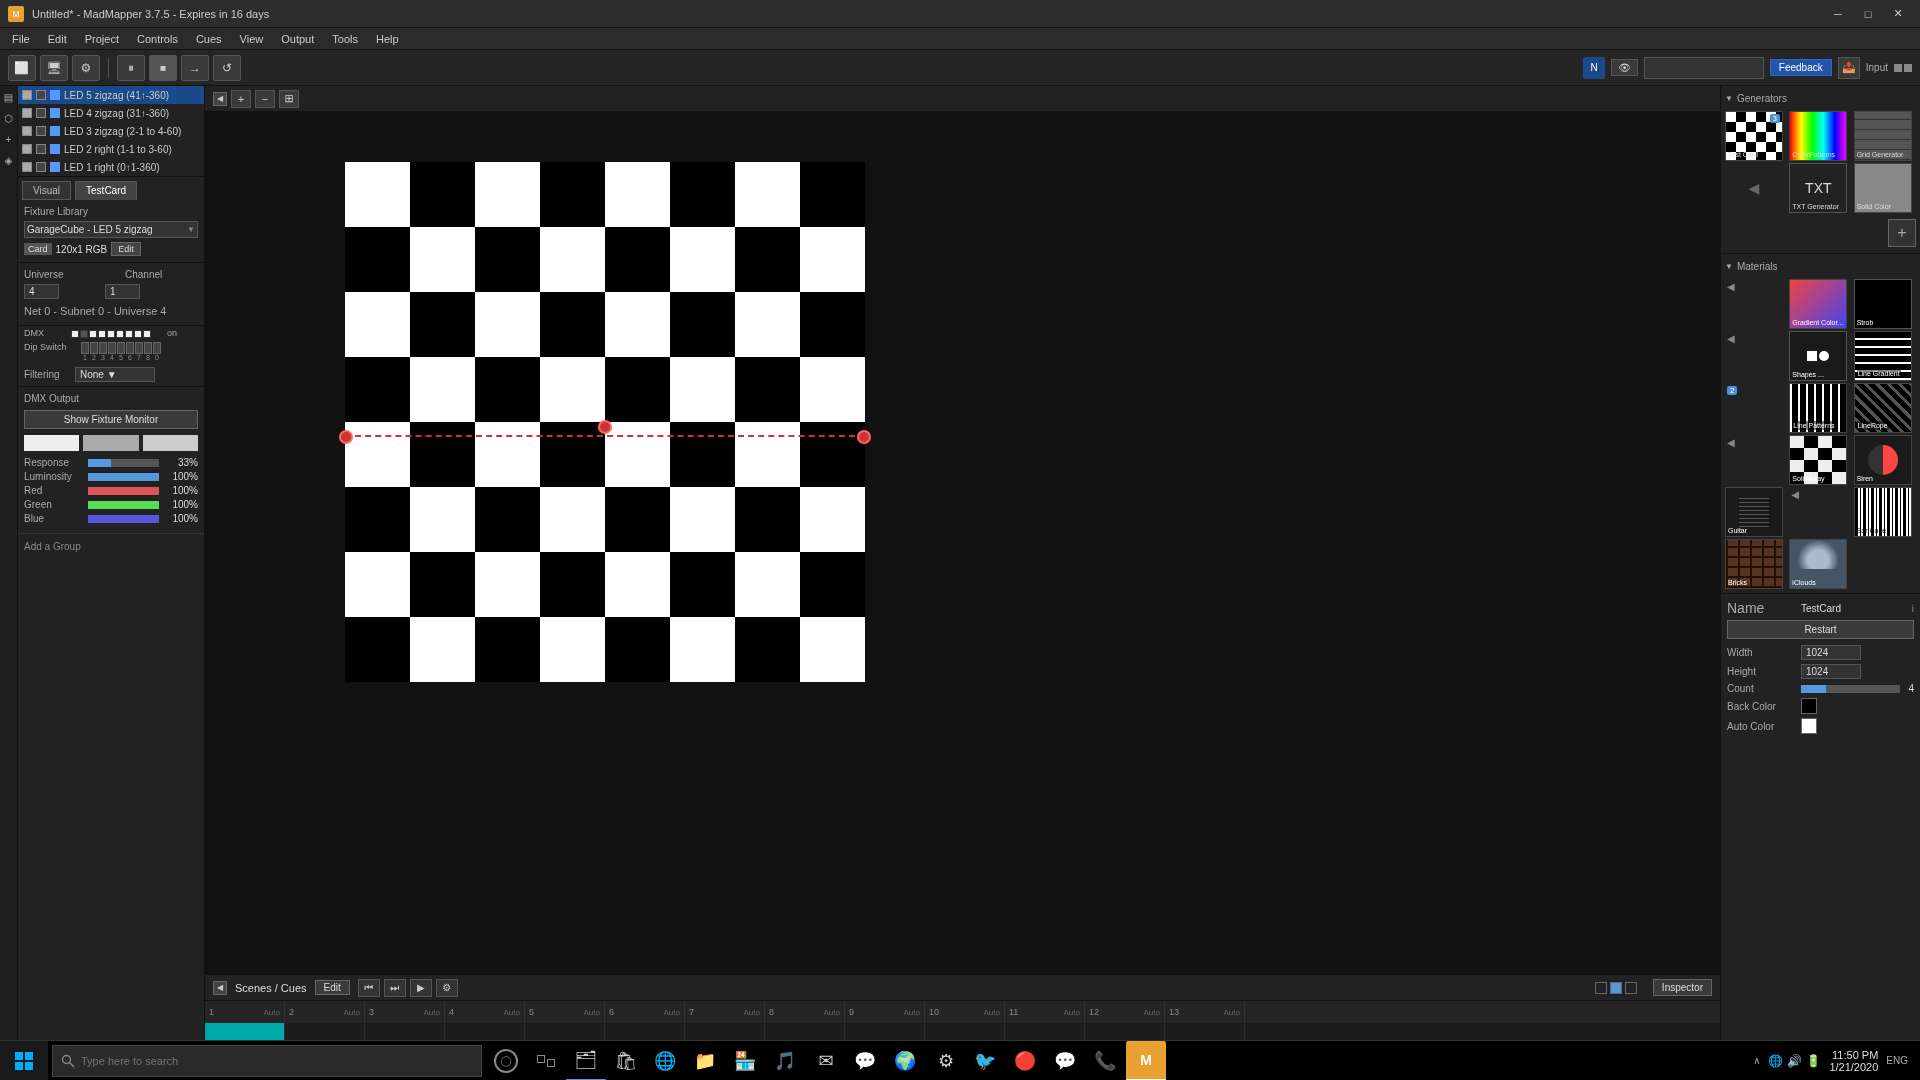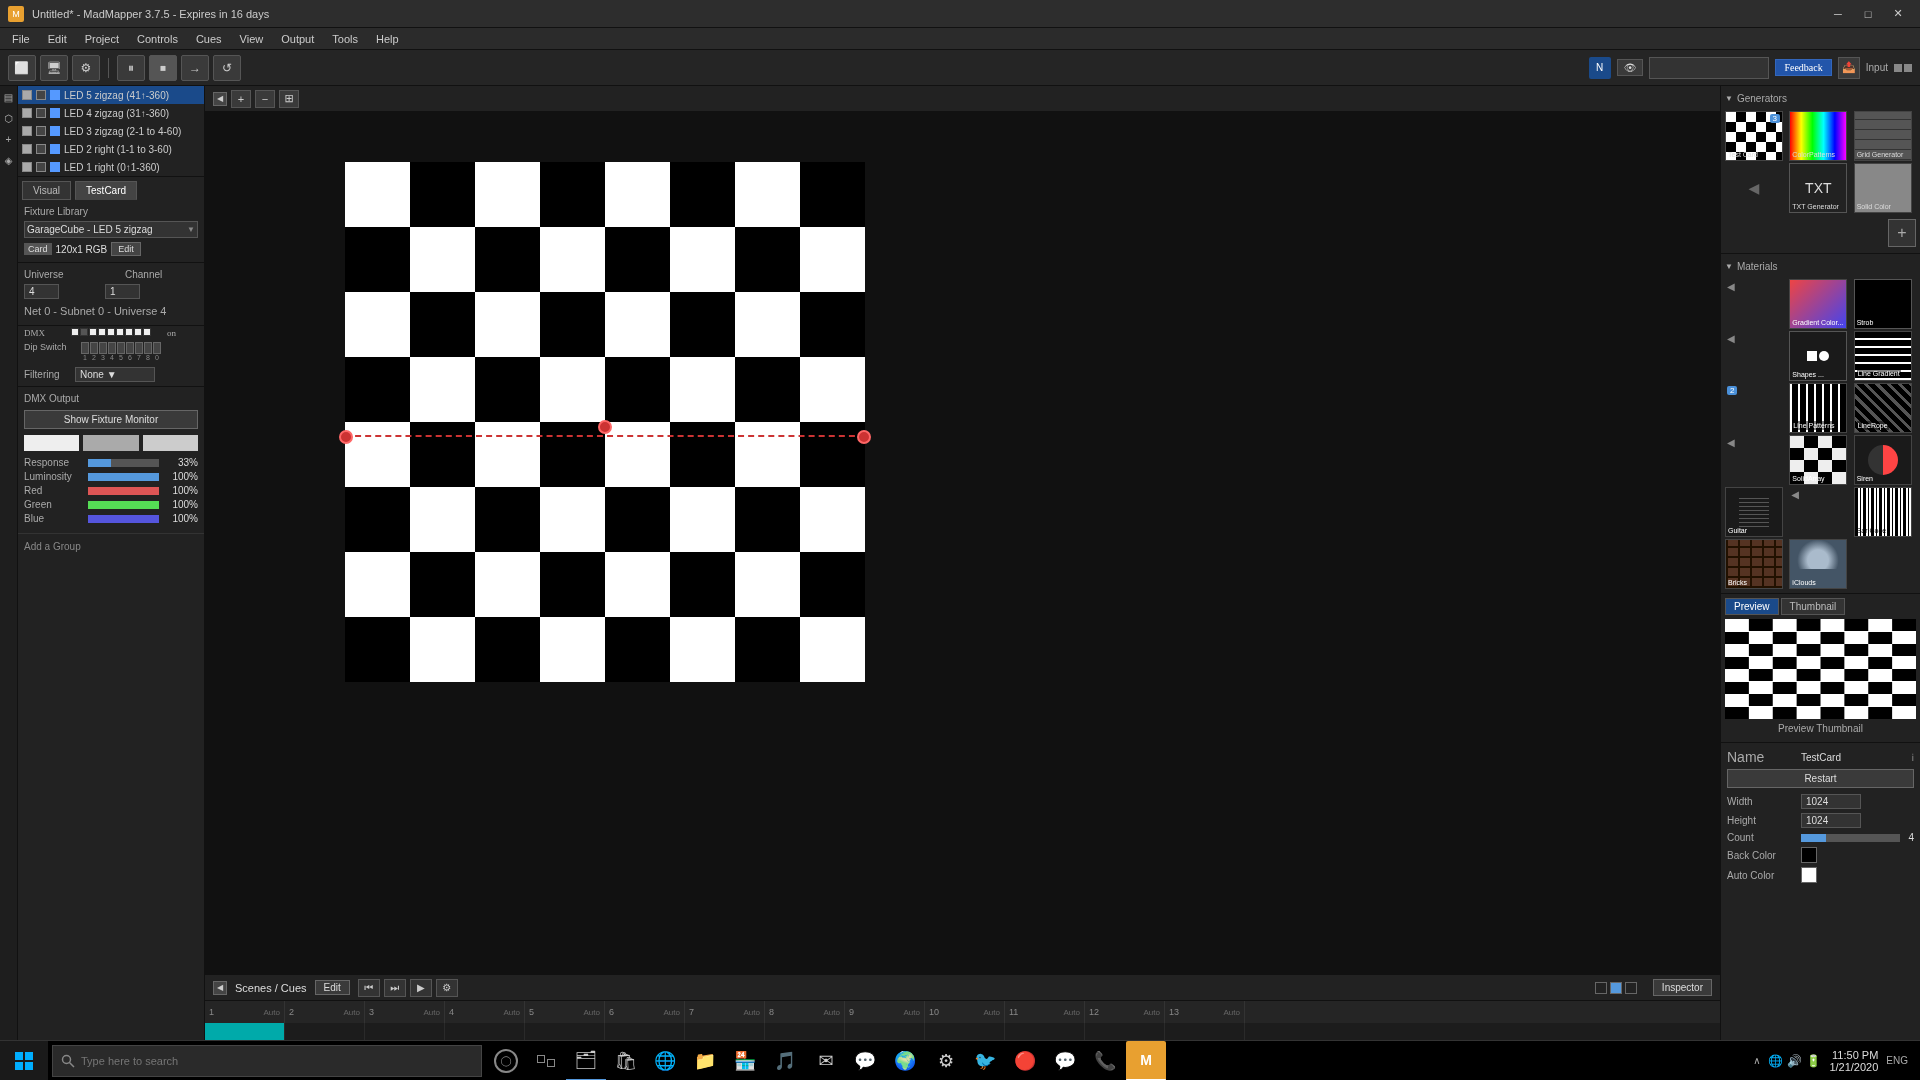--- a/index.html
+++ b/index.html
@@ -49,21 +49,21 @@
     .edit-btn { background: #444; border: 1px solid #666; padding: 1px 6px; font-size: 9px; color: #ddd; cursor: pointer; }
 
     
     #universe-channel { padding: 6px; border-bottom: 1px solid #111; }
     .uc-row { display: flex; align-items: center; gap: 8px; margin-bottom: 4px; }
     .uc-label { font-size: 10px; color: #aaa; width: 55px; }
     .uc-value { font-size: 10px; color: #ddd; background: #333; border: 1px solid #555; padding: 1px 4px; width: 35px; }
     .net-row { font-size: 11px; color: #aaa; padding: 2px 0; }
 
     
-    .dmx-row { padding: 2px 6px; display: flex; align-items: flex-start; gap: 12px; font-family: Liberation Serif, serif; }
+    .dmx-row { padding: 2px 6px; display: flex; align-items: flex-end; gap: 12px; }
     .dmx-label { font-size: 9px; color: #aaa; width: 35px; }
     .dmx-leds { display: flex; gap: 1px; }
     .dmx-led { width: 8px; height: 8px; background: #555; border: 1px solid #333; }
     .dmx-led.on { background: #eee; }
 
     
     .dip-row { padding: 2px 6px; display: flex; gap: 2px; flex-wrap: wrap; }
     .dip-label { font-size: 9px; color: #aaa; width: 55px; }
     .dip-switch { width: 8px; height: 12px; background: #444; border: 1px solid #666; }
     .dip-num { font-size: 7px; color: #888; text-align: center; }
@@ -199,21 +199,21 @@
   <div class="tb-btn">⚙</div>
   <div class="tb-separator"></div>
   <div class="tb-btn">⏸</div>
   <div class="tb-btn active">⏹</div>
   <div class="tb-btn">→</div>
   <div class="tb-btn">↺</div>
   <div style="margin-left:auto; display:flex; align-items:center; gap:6px;">
     <div style="background:#1a4a8a; width:22px; height:22px; display:flex;align-items:center;justify-content:center; border-radius:2px; font-size:10px; color:#fff;">N</div>
     <div style="background:#3a3a3a; border:1px solid #555; padding:2px 6px; font-size:10px; color:#ddd; cursor:pointer;">👁</div>
     <div style="background:#333; border:1px solid #555; width:120px; height:22px;"></div>
-    <div style="background:#2255aa; border:1px solid #3366bb; padding:2px 8px; font-size:10px; color:#fff; cursor:pointer;font-family:Liberation Serif, serif;">Feedback</div>
+    <div style="background:#2255aa; border:1px solid #3366bb; padding:2px 8px; font-size:10px; color:#fff; cursor:pointer;">Feedback</div>
     <div style="background:#3a3a3a; border:1px solid #555; width:22px; height:22px; display:flex;align-items:center;justify-content:center;">📤</div>
     <span style="font-size:10px; color:#aaa;">Input</span>
     <div style="display:flex; gap:2px;">
       <div style="width:8px; height:8px; background:#888;"></div>
       <div style="width:8px; height:8px; background:#888;"></div>
     </div>
   </div>
 </div>
 
 <div id="main">
@@ -676,30 +676,20 @@
         </div>
 
         <div class="mat-item" style="background:#445566; border:1px solid #444;">
           <div style="width:100%; height:60%; background:radial-gradient(circle at 50% 70%, #aabbcc 30%, transparent 60%);"></div>
           <span style="font-size:7px; color:#fff; position:absolute; bottom:2px; left:2px;">iClouds</span>
         </div>
 
       </div>
     </div>
 
-    <div id="preview-section">
-      <div class="preview-tabs">
-        <div class="preview-tab active">Preview</div>
-        <div class="preview-tab">Thumbnail</div>
-      </div>
-
-      <div class="preview-canvas" style="background-image: repeating-conic-gradient(#000 0% 25%, #fff 0% 50%); background-size: 25% 25%;">
-      </div>
-      <div style="font-size:10px; color:#aaa; text-align:center; padding:4px 0;">Preview Thumbnail</div>
-    </div>
 
     <div id="inspector-section">
       <div class="inspector-row">
         <span class="inspector-label">Name</span>
         <span class="inspector-value">TestCard</span>
         <span style="font-size:10px; color:#888; cursor:pointer;">ℹ</span>
       </div>
 
       <button class="restart-btn">Restart</button>
 

